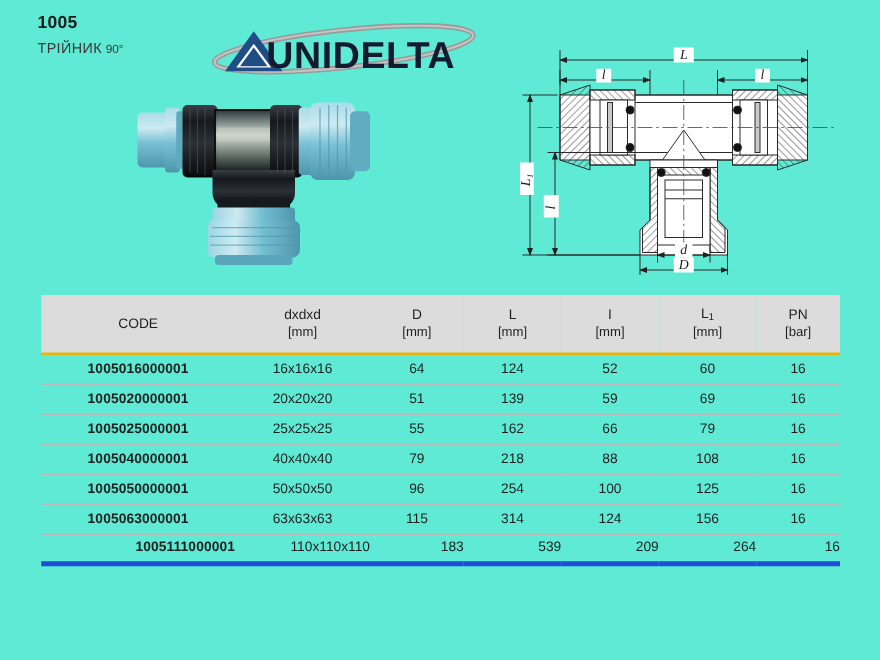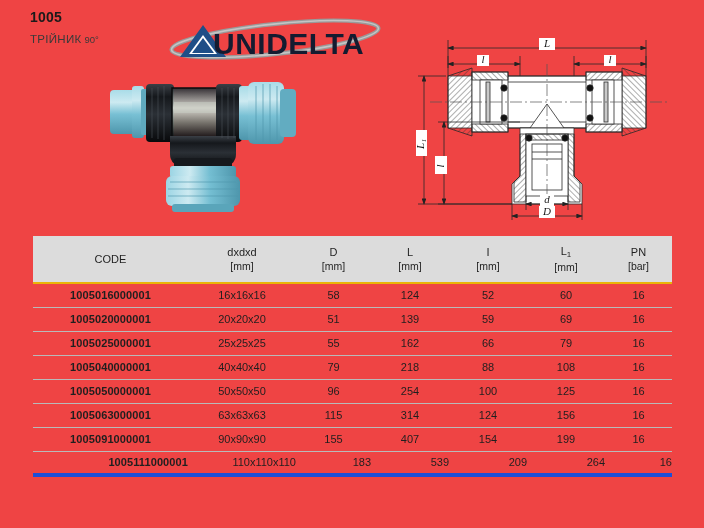--- a/index.html
+++ b/index.html
@@ -6,21 +6,21 @@
   html, body {
     margin: 0; padding: 0;
     width: 704px; height: 528px;
     background: #ffffff;
     font-family: "Liberation Sans", sans-serif;
     overflow: hidden;
   }
   #page {
     position: relative;
     width: 704px; height: 528px;
-    background: #ef4444;
+    background: #5eead4;
   }
 
   
   #header-block { position: absolute; left: 30px; top: 8px; }
   #product-code {
     font-size: 14px; font-weight: bold; color: #1a1a1a;
     letter-spacing: 0.2px; line-height: 18px;
   }
   #subtitle-row {
     margin-top: 7px;
@@ -390,21 +390,21 @@
           <th>
             <span>PN</span>
             <span class="unit">[bar]</span>
           </th>
         </tr>
       </thead>
       <tbody id="spec-table-body">
           <tr>
             <td class="code-cell">1005016000001</td>
             <td>16x16x16</td>
-            <td>58</td>
+            <td>64</td>
             <td>124</td>
             <td>52</td>
             <td>60</td>
             <td>16</td>
           </tr>
           <tr>
             <td class="code-cell">1005020000001</td>
             <td>20x20x20</td>
             <td>51</td>
             <td>139</td>
@@ -442,29 +442,20 @@
           <tr>
             <td class="code-cell">1005063000001</td>
             <td>63x63x63</td>
             <td>115</td>
             <td>314</td>
             <td>124</td>
             <td>156</td>
             <td>16</td>
           </tr>
           <tr>
-            <td class="code-cell">1005091000001</td>
-            <td>90x90x90</td>
-            <td>155</td>
-            <td>407</td>
-            <td>154</td>
-            <td>199</td>
-            <td>16</td>
-          </tr>
-          <tr>
             <td class="code-cell">1005111000001</td>
             <td>110x110x110</td>
             <td>183</td>
             <td>539</td>
             <td>209</td>
             <td>264</td>
             <td>16</td>
           </tr>
         </tbody>
     </table>

